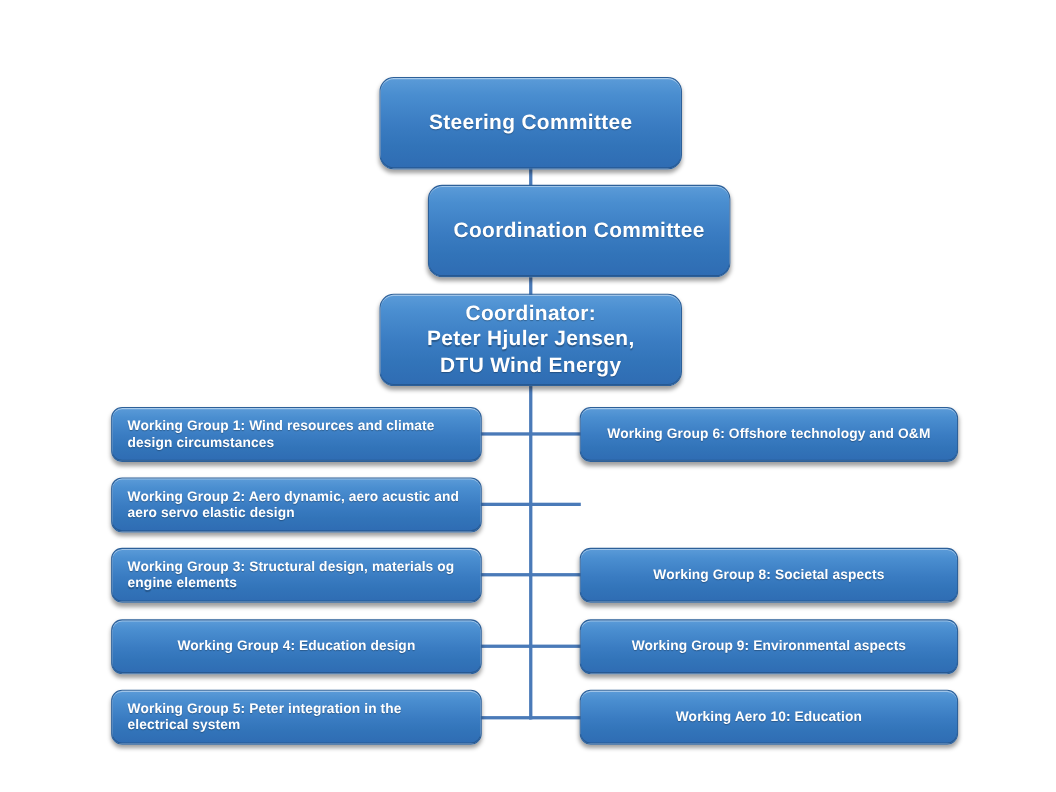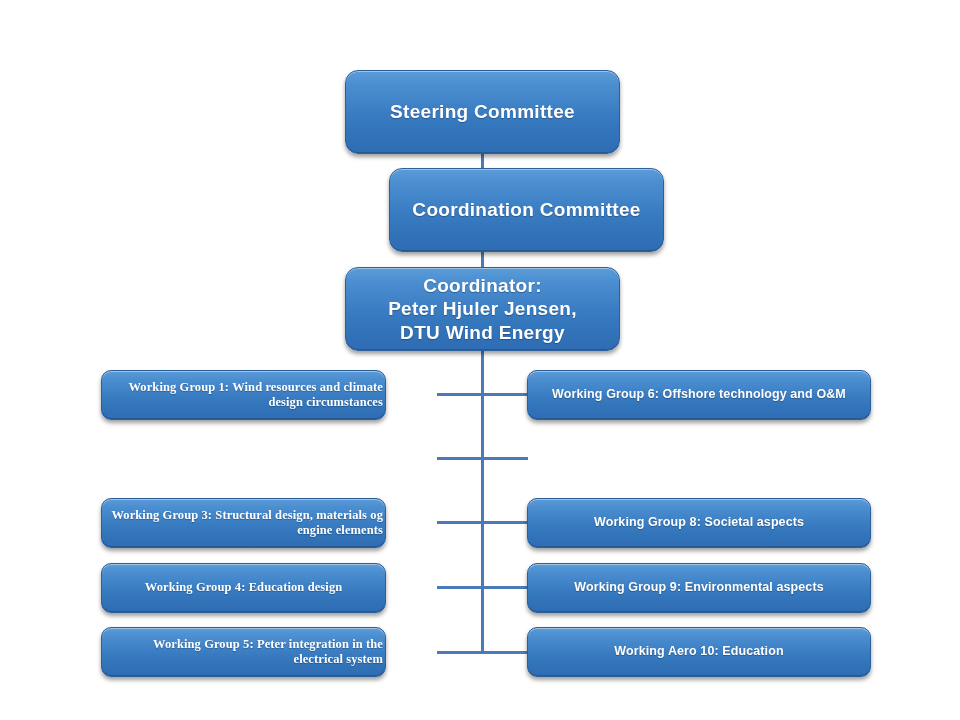--- a/index.html
+++ b/index.html
@@ -23,37 +23,37 @@
     z-index: 1;
   }
 
   
   .node {
     position: absolute;
     z-index: 2;
     display: flex;
     align-items: center;
     justify-content: center;
-    text-align: right;
+    text-align: left;
     box-sizing: border-box;
     color: #ffffff;
     font-weight: bold;
     border-radius: 11px;
     border: 1px solid #2d6099;
     background: linear-gradient(to bottom,
                  #5b9bd8 0%,
                  #4a8ed0 18%,
                  #3a7cc2 52%,
                  #3274b9 75%,
                  #2f6cb3 100%);
     box-shadow: 0 3px 4px rgba(0,0,0,0.38),
                 inset 0 1px 0 rgba(255,255,255,0.42),
                 inset 0 -1px 0 rgba(0,0,0,0.18);
     text-shadow: 0 1px 1px rgba(0,0,0,0.28);
-    padding: 2px 2px;
+    padding: 2px 14px;
     line-height: 1.22;
   }
 
   
   .node.top {
     left: 345px;
     width: 275px;
     font-size: 19px;
     letter-spacing: 0.3px;
     border-radius: 13px;
@@ -63,21 +63,21 @@
   #node-coordinator  { top: 267px; height: 84px; flex-direction: column; }
   #node-coordinator .line { display: block; }
 
   
   .node.wg {
     font-size: 12.5px;
     height: 50px;
     border-radius: 10px;
     letter-spacing: 0.1px;
   }
-  .node.wg.left  { left: 101px; width: 285px; font-family: Liberation Serif, serif; }
+  .node.wg.left  { left: 101px; width: 337px; }
   .node.wg.right { left: 527px; width: 344px; }
 
   .wg-row-1 { top: 370px; }
   .wg-row-2 { top: 434px; }
   .wg-row-3 { top: 498px; }
   .wg-row-4 { top: 563px; }
   .wg-row-5 { top: 627px; }
 
   .node .txt { display: block; }
 </style>
@@ -117,20 +117,23 @@
 
   <div class="node top" id="node-coordinator">
     <span class="line">Coordinator:</span>
     <span class="line">Peter Hjuler Jensen,</span>
     <span class="line">DTU Wind Energy</span>
   </div>
 
   <div class="node wg left wg-row-1">
     <span class="txt">Working Group 1: Wind resources and climate design circumstances</span>
   </div>
+  <div class="node wg left wg-row-2">
+    <span class="txt">Working Group 2: Aero dynamic, aero acustic and  aero servo elastic design</span>
+  </div>
   <div class="node wg left wg-row-3">
     <span class="txt">Working Group 3: Structural design, materials og engine elements</span>
   </div>
   <div class="node wg left wg-row-4">
     <span class="txt">Working Group 4: Education design</span>
   </div>
   <div class="node wg left wg-row-5">
     <span class="txt">Working Group 5: Peter integration in the electrical system</span>
   </div>
 

